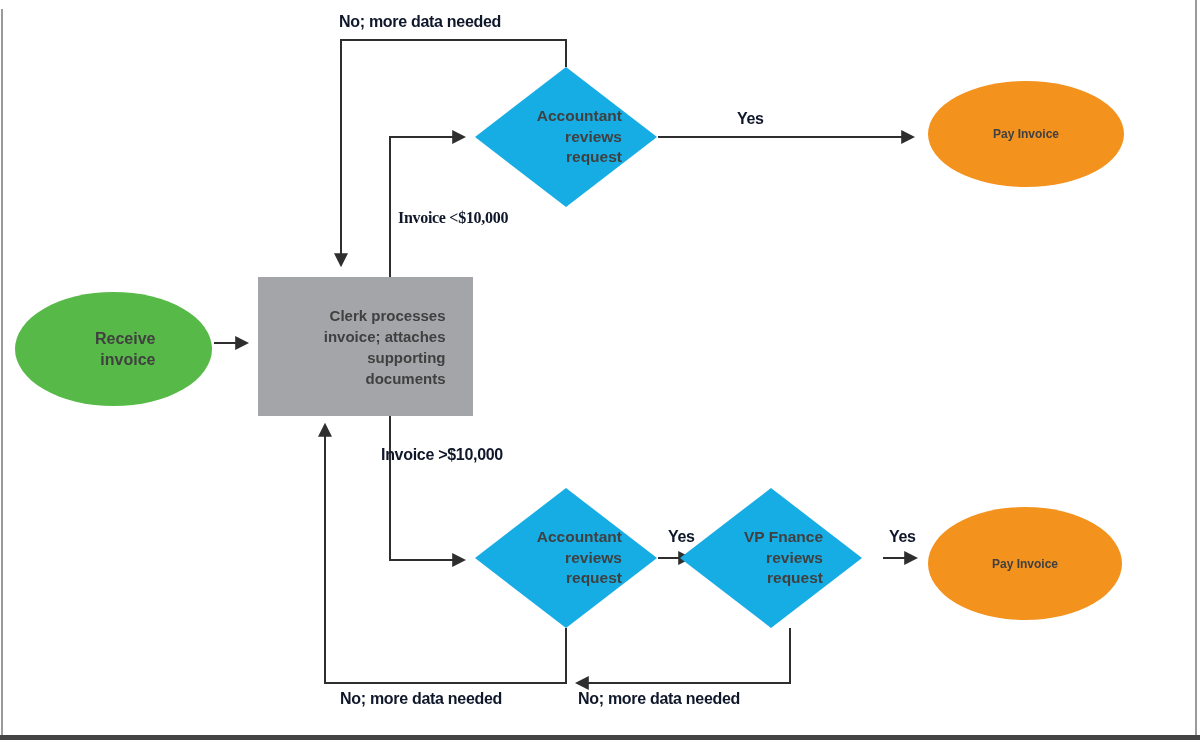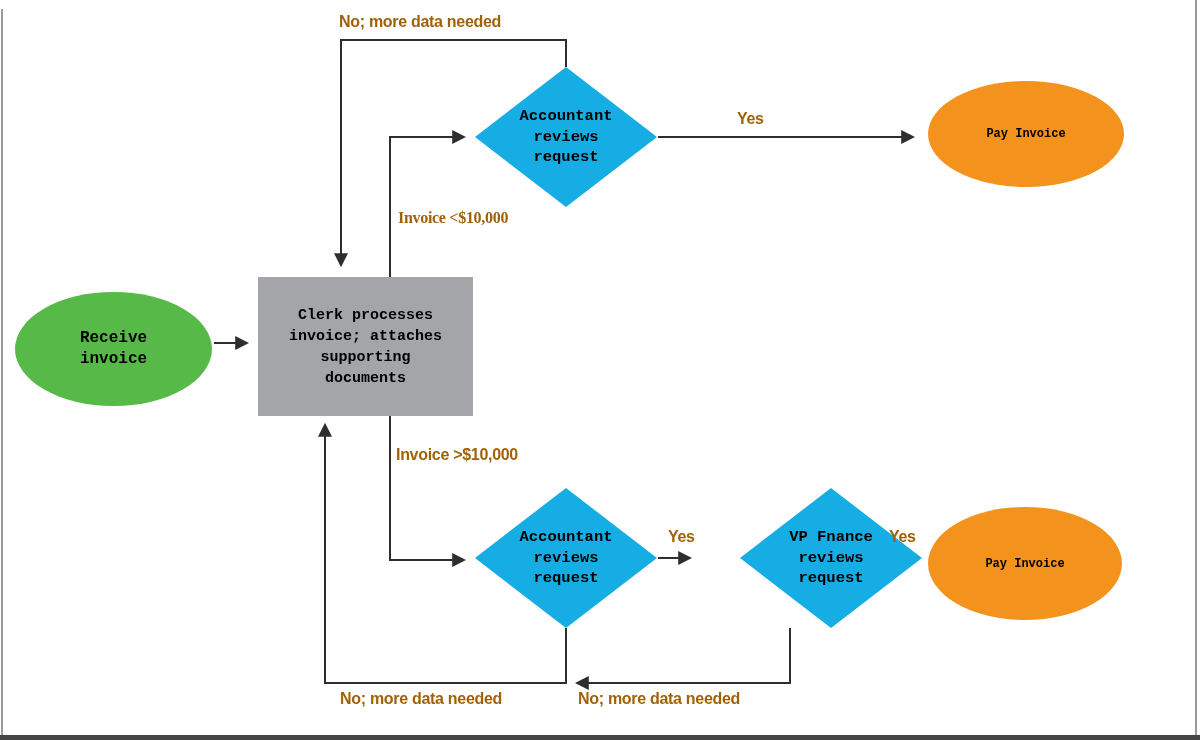--- a/index.html
+++ b/index.html
@@ -3,31 +3,31 @@
 <meta charset="utf-8">
 <style>
   html,body { margin:0; padding:0; background:#ffffff; }
   .canvas {
     position:relative; width:1200px; height:740px; background:#ffffff;
     font-family:"Liberation Sans", sans-serif; overflow:hidden;
   }
   .wires { position:absolute; left:0; top:0; pointer-events:none; }
   .node {
     position:absolute; display:flex; align-items:center; justify-content:center;
-    text-align:center; color:#000000; font-weight:bold;font-family:Liberation Mono, monospace;
+    text-align:right; color:#404040; font-weight:bold;
   }
   .node .txt { display:block; }
   .ellipse { border-radius:50%; }
   .diamond { clip-path:polygon(50% 0, 100% 50%, 50% 100%, 0 50%); }
   .start    { background:#57b947; font-size:16px; line-height:1.32; }
   .process  { background:#a3a5a8; font-size:15px; line-height:1.4; }
   .decision { background:#16ade4; font-size:15.5px; line-height:1.35; }
   .terminal { background:#f3921d; font-size:12px; }
   .edge-label {
-    position:absolute; font-weight:bold; color:#a16207; font-size:16px;
+    position:absolute; font-weight:bold; color:#0f172a; font-size:16px;
     white-space:nowrap; letter-spacing:-0.3px;
   }
   .border-line { position:absolute; }
   .border-left  { left:1px;   top:9px;  width:2px;  height:731px; background:#9a9a9a; }
   .border-right { left:1195px; top:0;   width:2px;  height:740px; background:#9a9a9a; }
   .border-bottom{ left:0;    top:735px; width:1200px; height:5px; background:#454545; }
 </style>
 </head>
 <body>
 
@@ -65,35 +65,35 @@
   </div>
 
   <div class="node ellipse terminal" style="left:928px; top:81px; width:196px; height:106px;">
     <span class="txt">Pay Invoice</span>
   </div>
 
   <div class="node diamond decision" style="left:475px; top:488px; width:182px; height:140px;">
     <span class="txt" style="width:112px;">Accountant reviews request</span>
   </div>
 
-  <div class="node diamond decision" style="left:740px; top:488px; width:182px; height:140px;">
+  <div class="node diamond decision" style="left:680px; top:488px; width:182px; height:140px;">
     <span class="txt" style="width:104px;">VP Fnance reviews request</span>
   </div>
 
   <div class="node ellipse terminal" style="left:928px; top:507px; width:194px; height:113px;">
     <span class="txt">Pay Invoice</span>
   </div>
 
   <div class="edge-label" style="left:339px; top:13px;">No; more data needed</div>
 
   <div class="edge-label" style="left:398px; top:209px;font-family:Liberation Serif, serif;">Invoice &lt;$10,000</div>
 
   <div class="edge-label" style="left:737px; top:110px;">Yes</div>
 
-  <div class="edge-label" style="left:396px; top:446px;">Invoice &gt;$10,000</div>
+  <div class="edge-label" style="left:381px; top:446px;">Invoice &gt;$10,000</div>
 
   <div class="edge-label" style="left:668px; top:528px;">Yes</div>
 
   <div class="edge-label" style="left:889px; top:528px;">Yes</div>
 
   <div class="edge-label" style="left:340px; top:690px;">No; more data needed</div>
 
   <div class="edge-label" style="left:578px; top:690px;">No; more data needed</div>
 
   <div class="border-line border-left"></div>

